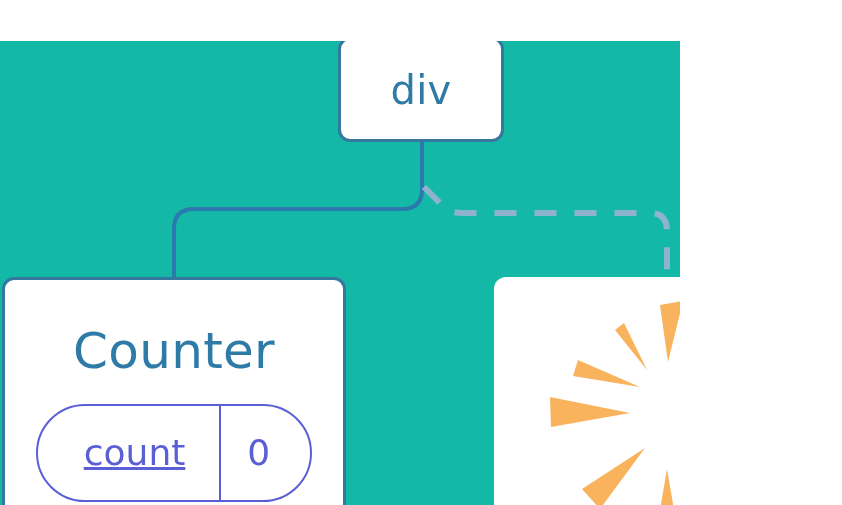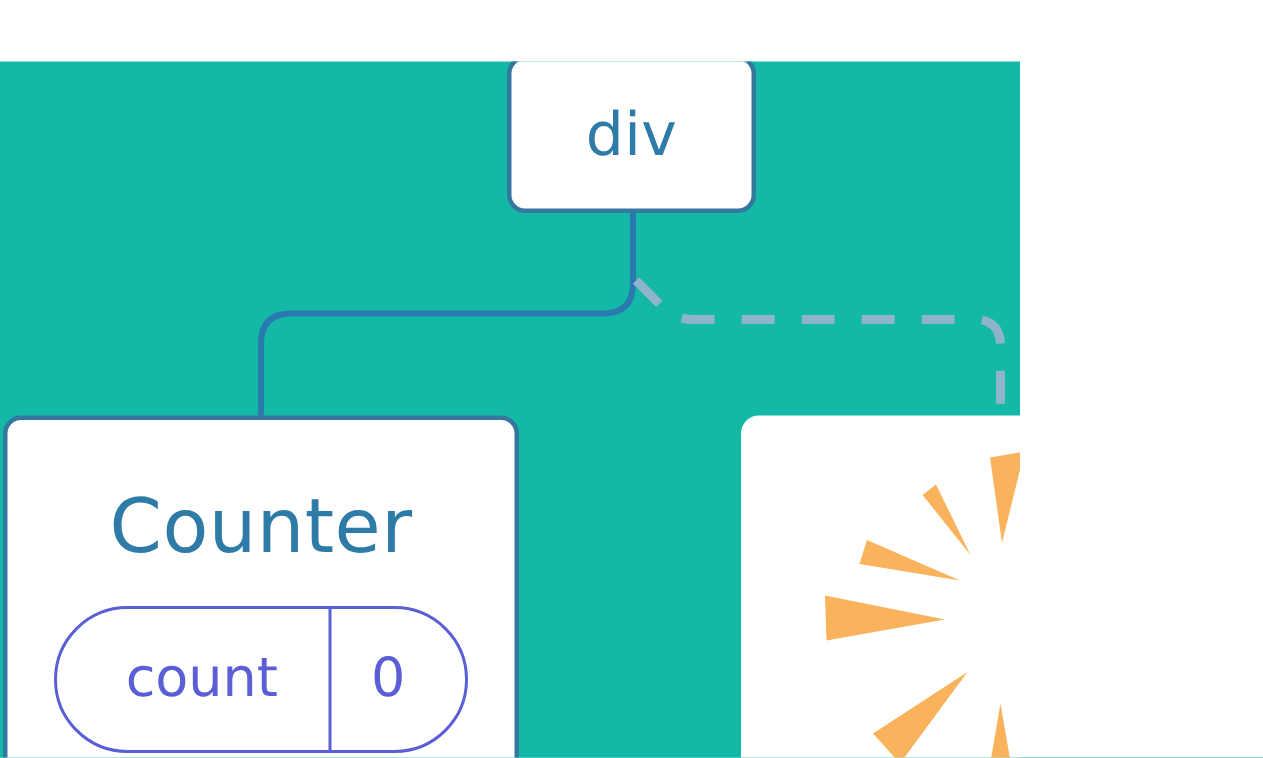--- a/index.html
+++ b/index.html
@@ -98,20 +98,21 @@
     display: flex;
     align-items: center;
     justify-content: center;
     color: #5b5fd6;
     font-size: 36px;
     line-height: 1;
     user-select: none;
   }
   .capsule-key {
     padding: 0 34px 0 46px;
+    text-decoration: underline;
   }
   .capsule-val {
     padding: 0 40px 0 26px;
     border-left: 2px solid #5b5fd6;
   }
 
   
   .burst {
     position: absolute;
     left: 0;

